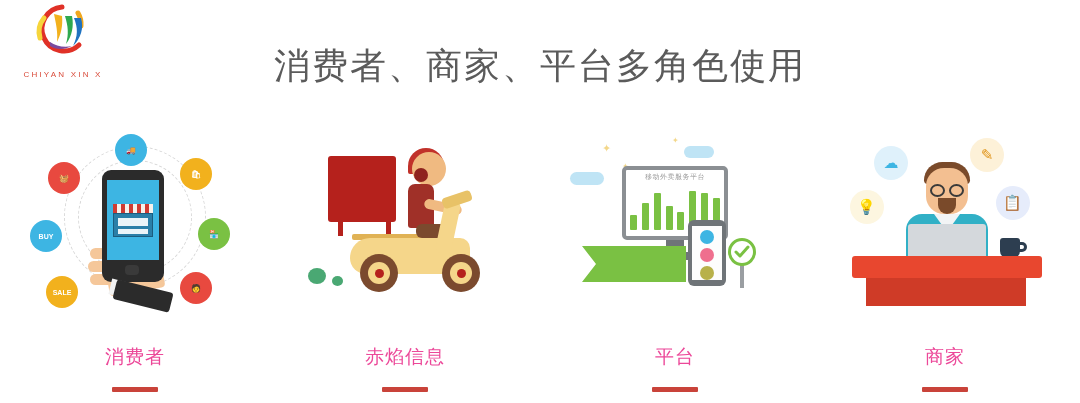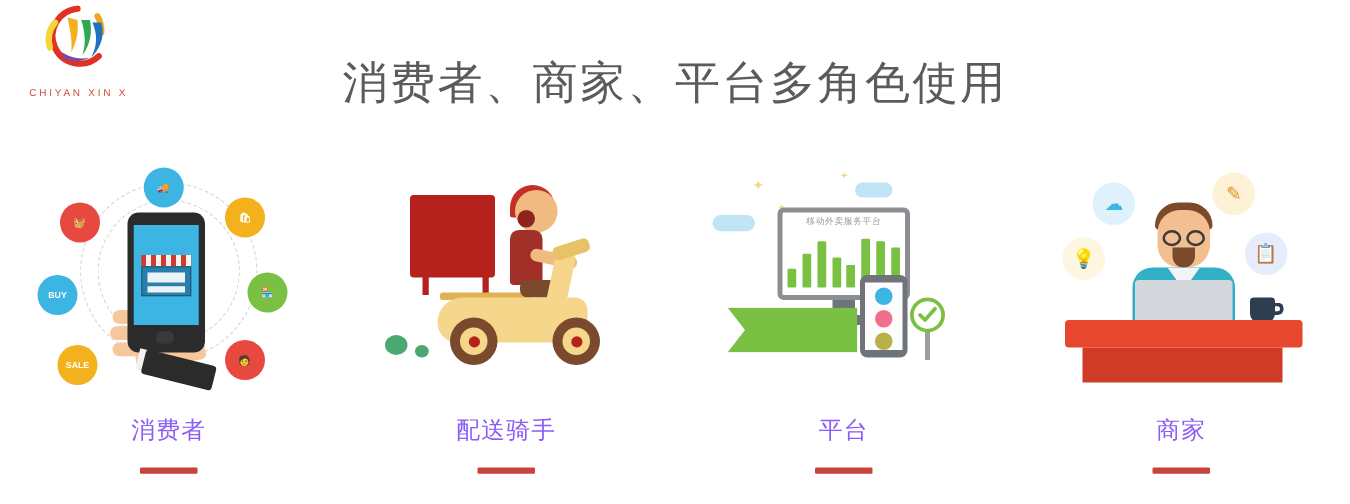--- a/index.html
+++ b/index.html
@@ -84,23 +84,23 @@
     display: flex;
     flex-direction: column;
     align-items: center;
   }
   .role-art {
     width: 230px;
     height: 195px;
     position: relative;
   }
   .role-label {
-    margin-top: 8px;
+    margin-top: 21px;
     font-size: 19px;
-    color: #8b5cf6;
+    color: #ec4899;
     letter-spacing: 1px;
     white-space: nowrap;
   }
   .role-rule {
     margin-top: 17px;
     width: 46px;
     height: 5px;
     background: #c9433a;
     border-radius: 1px;
   }
@@ -674,21 +674,21 @@
 
       <div class="r-scooter-body"></div>
       <div class="r-scooter-front"></div>
       <div class="r-handle"></div>
       <div class="r-wheel" style="left:70px;top:126px;"></div>
       <div class="r-wheel" style="left:152px;top:126px;"></div>
 
       <div class="r-smoke" style="left:18px;top:140px;width:18px;height:16px;"></div>
       <div class="r-smoke" style="left:42px;top:148px;width:11px;height:10px;"></div>
     </div>
-    <div class="role-label">配送骑手</div>
+    <div class="role-label">赤焰信息</div>
     <div class="role-rule"></div>
   </div>
 
   <div class="role-col">
     <div class="role-art">
       <div class="p-cloud" style="left:10px;top:44px;width:34px;height:13px;"></div>
       <div class="p-cloud" style="left:124px;top:18px;width:30px;height:12px;"></div>
       <div class="p-star" style="left:42px;top:14px;">✦</div>
       <div class="p-star" style="left:62px;top:34px;font-size:8px;">✦</div>
       <div class="p-star" style="left:112px;top:8px;font-size:8px;">✦</div>

